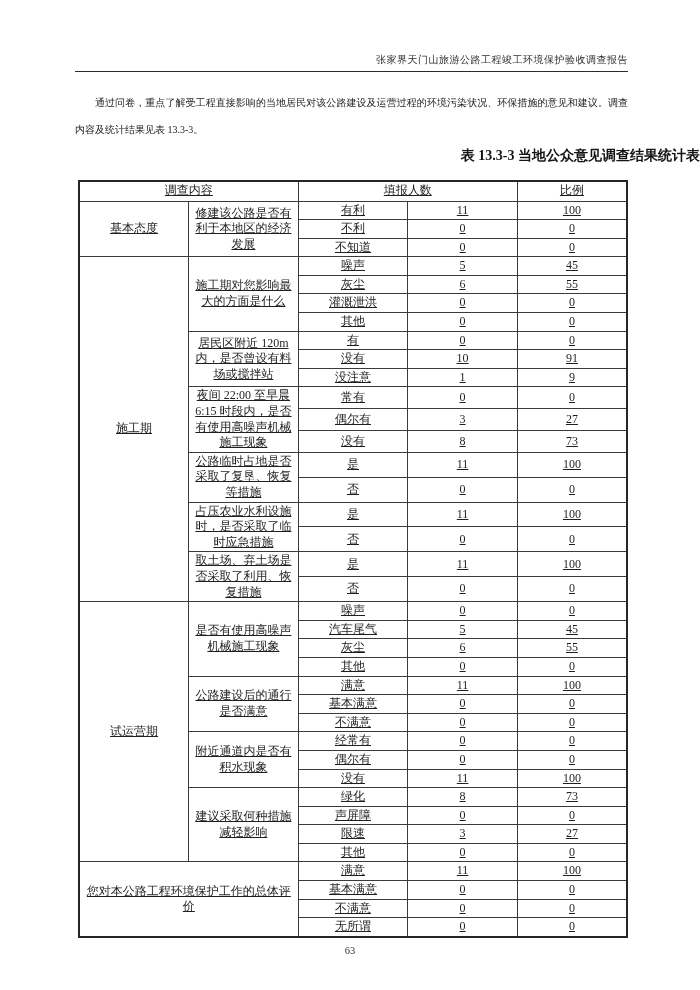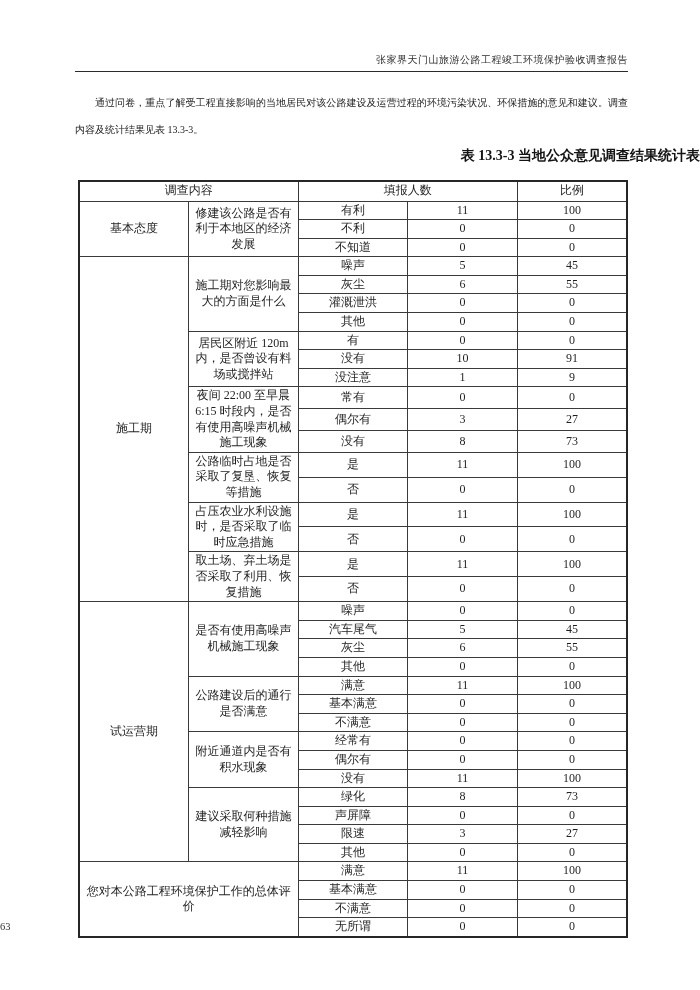--- a/index.html
+++ b/index.html
@@ -29,41 +29,41 @@
   .tbl-title {
     position:absolute; top:147px; left:0; width:100%;
     text-align:right; font-weight:bold; font-size:14px;
     color:#141414;
   }
   table.survey {
     position:absolute; top:180px; left:78px;
     width:550px;
     border-collapse:collapse; table-layout:fixed;
     border:2px solid #262626;
-    font-size:12px; color:#1f1f1f;
+    font-size:12px; color:#1f1f1f;text-decoration:underline;
   }
   .survey th, .survey td {
     border:1px solid #3a3a3a;
     text-align:center; vertical-align:middle;
     padding:1px 3px;
     height:17px;
     line-height:1.3;
     font-weight:normal;
     overflow:hidden;
   }
   .survey thead th { height:20px; }
   .survey tr.sec-top td { border-top:1.8px solid #262626; }
   .cat-cell { width:42px; padding:1px 2px; }
   .q-cell { width:237px; }
   .opt-cell { width:81px; }
   .cnt-cell { width:107px; }
   .ratio-cell { width:83px; }
   .page-num {
-    position:absolute; top:921px; left:0; width:100%;
-    text-align:left; font-size:10.5px; color:#333;
+    position:absolute; top:945px; left:0; width:100%;
+    text-align:center; font-size:10.5px; color:#333;
   }
 </style>
 </head>
 <body>
 
 <div class="page">
 
   <div class="running-head">张家界天门山旅游公路工程竣工环境保护验收调查报告</div>
   <div class="head-rule"></div>
 

